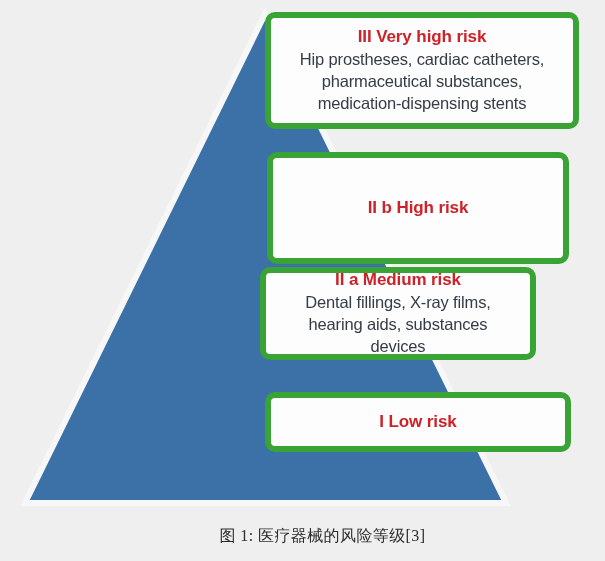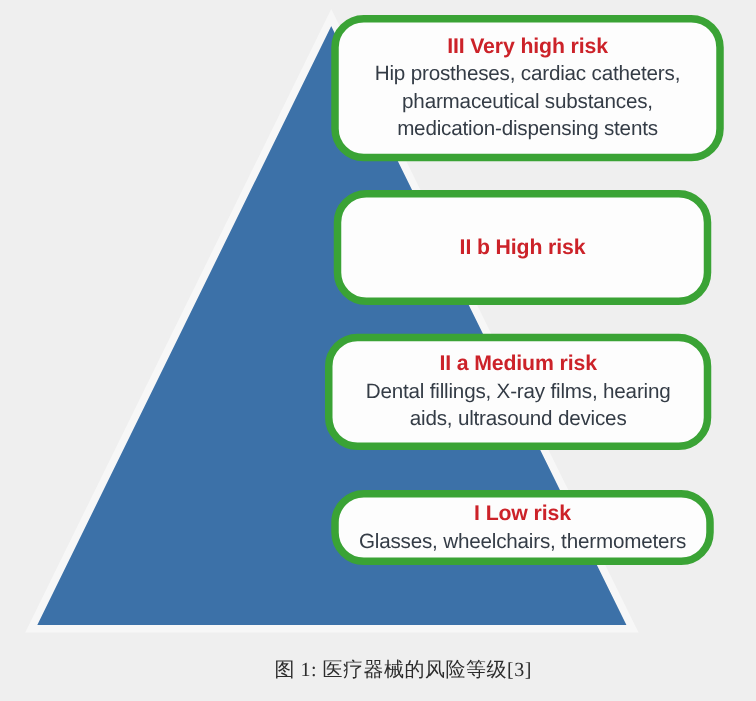--- a/index.html
+++ b/index.html
@@ -34,21 +34,21 @@
     top: 0;
     display: block;
   }
 
   
   .risk-box {
     position: absolute;
     box-sizing: border-box;
     background: #fdfdfd;
     border: 6px solid #3aa335;
-    border-radius: 26px;
+    border-radius: 10px;
     text-align: center;
     padding: 6px 14px 7px 14px;
     display: flex;
     flex-direction: column;
     justify-content: center;
     align-items: center;
   }
 
   .risk-title {
     color: #cc2229;
@@ -63,22 +63,22 @@
   .risk-desc {
     color: #343c46;
     font-size: 16.5px;
     line-height: 22px;
     letter-spacing: -0.15px;
     text-align: center;
   }
 
   
   #risk-box-3 { left: 265px; top: 12px;  width: 314px; height: 117px; }
-  #risk-box-2b{ left: 267px; top: 152px; width: 302px; height: 92px;  }
-  #risk-box-2a{ left: 260px; top: 267px; width: 309px; height: 93px;  }
+  #risk-box-2b{ left: 267px; top: 152px; width: 302px; height: 112px;  }
+  #risk-box-2a{ left: 260px; top: 267px; width: 276px; height: 93px;  }
   #risk-box-1 { left: 265px; top: 392px; width: 306px; height: 60px;  }
 
   
   .caption-bar {
     position: absolute;
     left: 0;
     top: 512px;
     width: 605px;
     height: 49px;
     display: flex;
@@ -108,26 +108,25 @@
       <div class="risk-title">III Very high risk</div>
       <div class="risk-desc">Hip prostheses, cardiac catheters, pharmaceutical substances, medication-dispensing stents</div>
     </div>
 
     <div class="risk-box" id="risk-box-2b">
       <div class="risk-title">II b High risk</div>
     </div>
 
     <div class="risk-box" id="risk-box-2a">
       <div class="risk-title">II a Medium risk</div>
-      <div class="risk-desc">Dental fillings, X-ray films, hearing aids, ultrasound devices</div>
+      <div class="risk-desc">Dental fillings, X-ray films, hearing aids, substances devices</div>
     </div>
 
     <div class="risk-box" id="risk-box-1">
       <div class="risk-title">I Low risk</div>
-      <div class="risk-desc">Glasses, wheelchairs, thermometers</div>
     </div>
   </div>
 
   <div class="caption-bar">
     <span class="caption-text">图 1:  医疗器械的风险等级[3]</span>
   </div>
 
 </div>
 
 </body></html>

